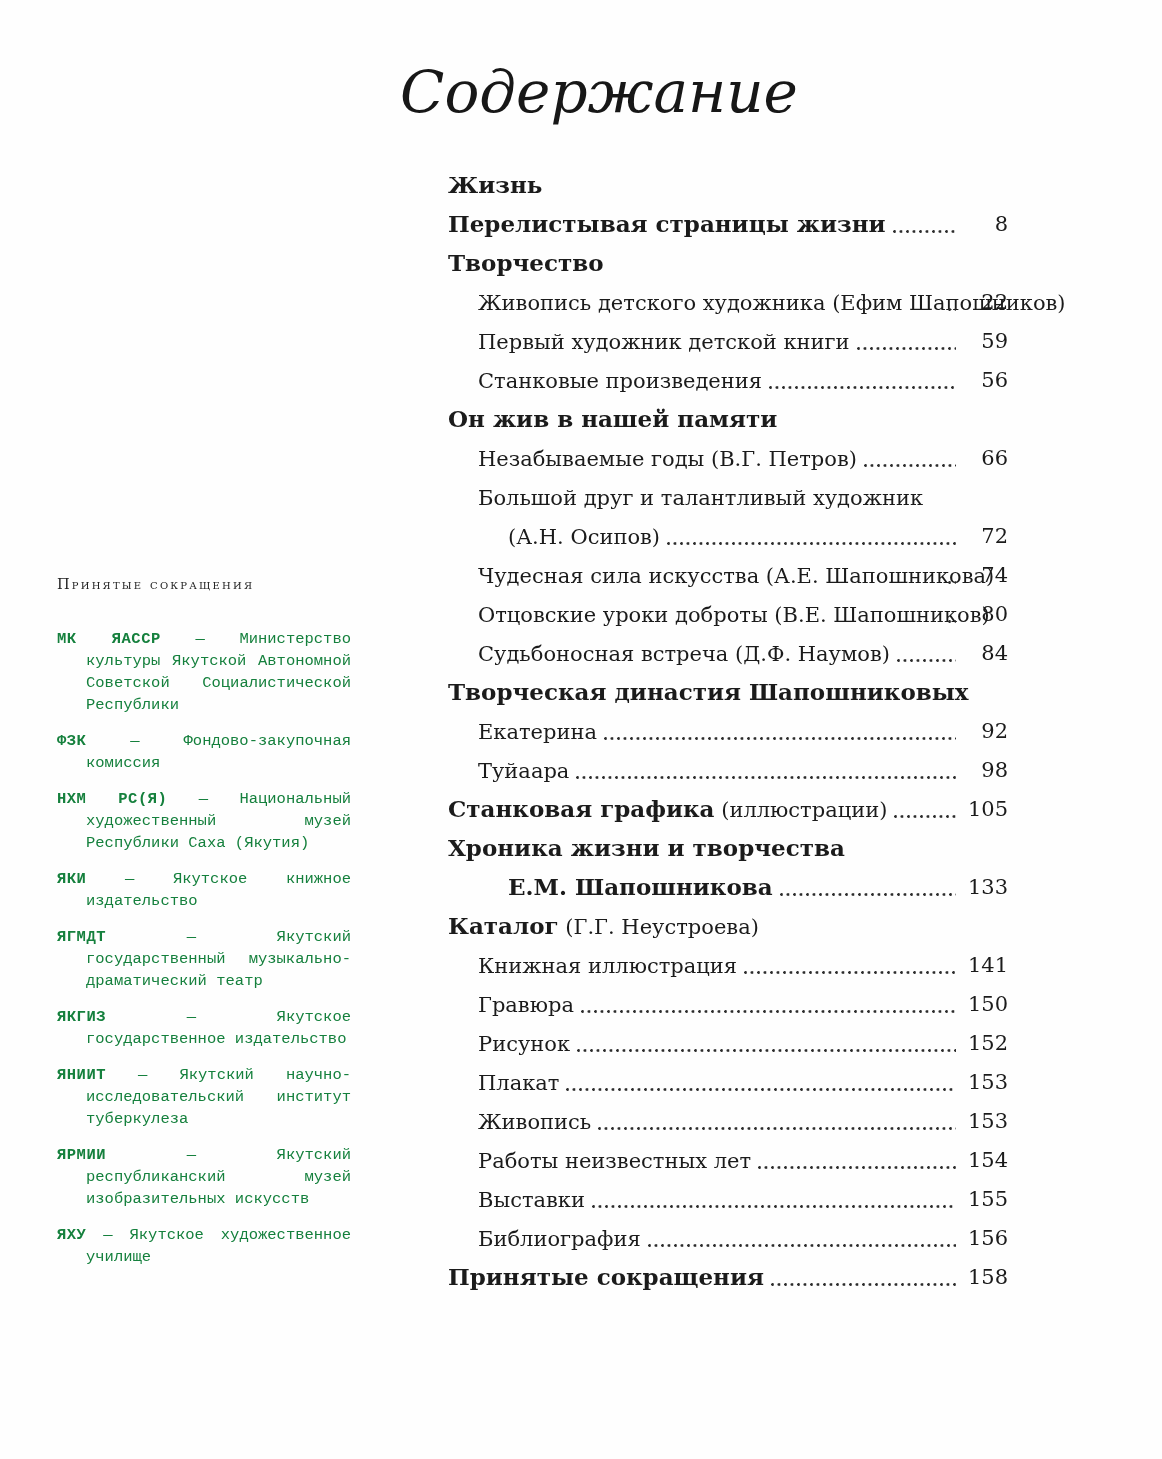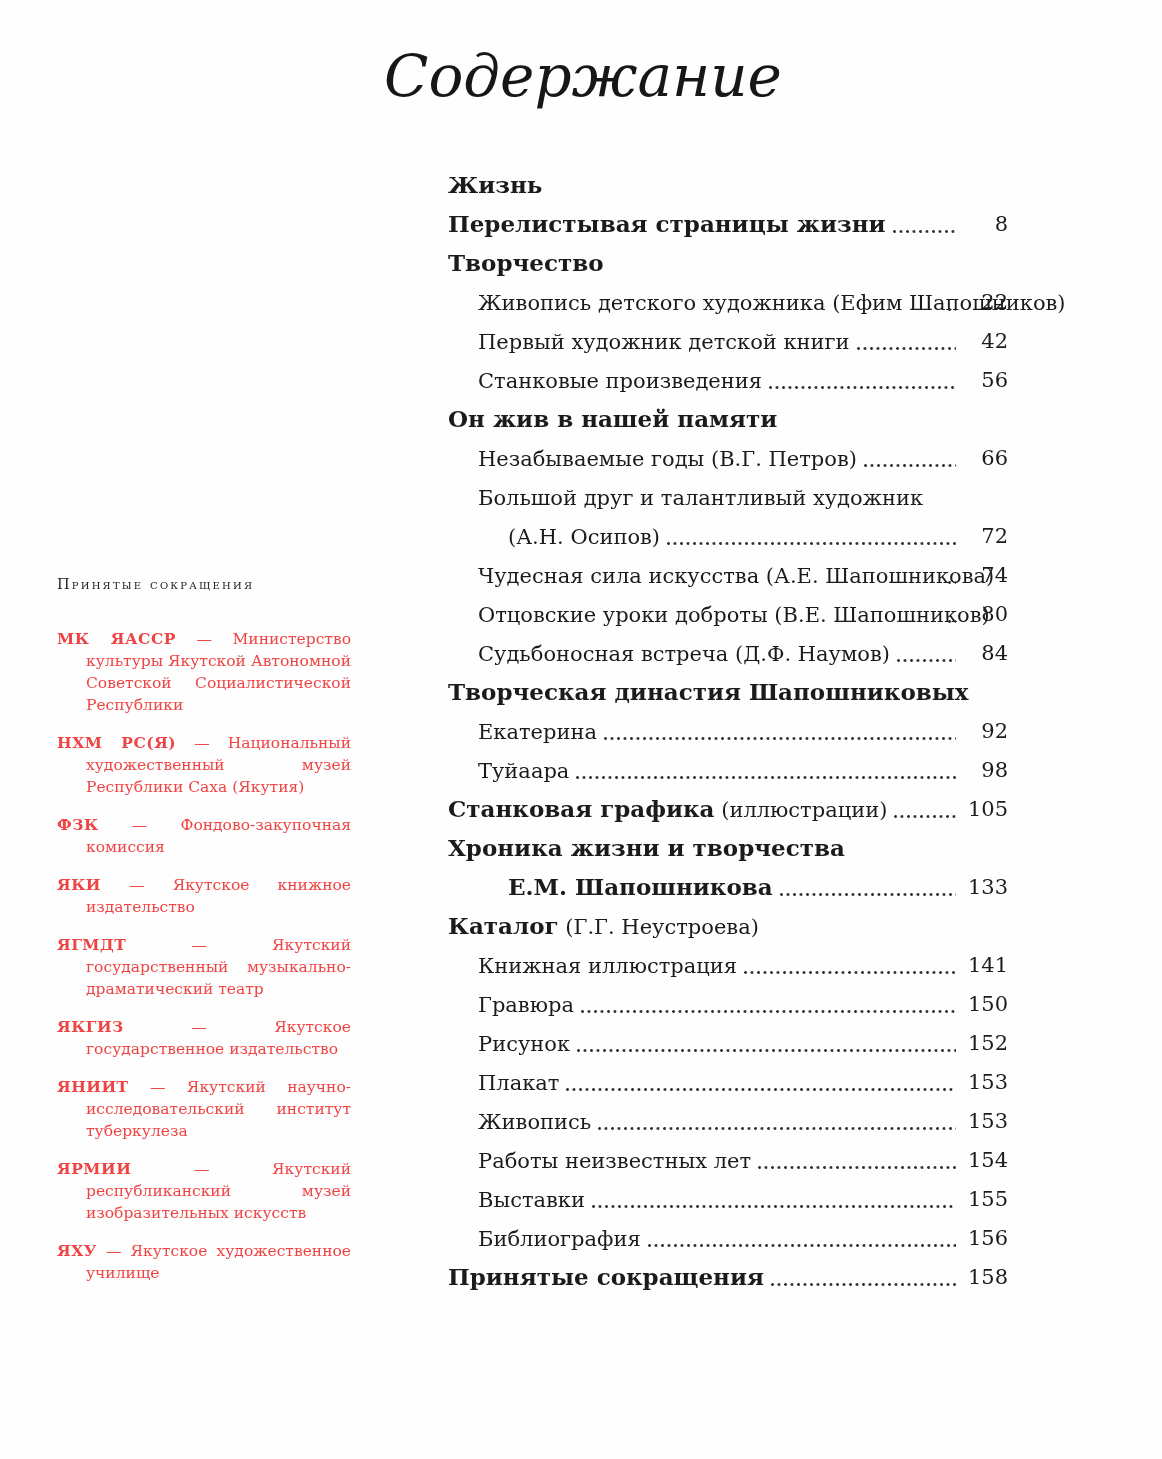--- a/index.html
+++ b/index.html
@@ -10,21 +10,21 @@
     font-family: "DejaVu Serif", "Liberation Serif", serif;
     position: relative;
     overflow: hidden;
   }
   .sheet { position: absolute; inset: 0; }
 
   
   .title {
     position: absolute;
     left: 384px; top: 42px;
-    margin: 0;
+    margin: 16px;
     font-style: italic;
     font-weight: normal;
     font-size: 58px;
     letter-spacing: 0px;
     color: #171717;
     white-space: nowrap;
   }
 
   
   .sidebar {
@@ -38,22 +38,23 @@
     font-variant: small-caps;
     color: #222;
     margin: 0 0 36px 0;
   }
   .abbr {
     font-size: 15.5px;
     line-height: 22px;
     text-align: justify;
     padding-left: 29px;
     text-indent: -29px;
-    margin: 16px 0 14px 0;
-    color: #ef4444;
+    margin: 0 0 14px 0;
+    color: #15803d;
+    font-family: Liberation Mono, monospace;
   }
   .abbr .ab { font-weight: bold; letter-spacing: 0.5px; }
 
   
   .toc {
     position: absolute;
     left: 448px; top: 172px;
     width: 560px;
   }
   .toc-row {
@@ -90,22 +91,22 @@
 <body>
 
 <div class="sheet">
 
   <h1 class="title">Содержание</h1>
 
   <aside class="sidebar">
     <div class="sb-heading">Принятые сокращения</div>
     <div class="abbr-list">
         <p class="abbr"><b class="ab">МК ЯАССР</b><span class="sep"> — </span><span class="ad">Министерство культуры Якутской Автономной Советской Социалистической Республики</span></p>
+        <p class="abbr"><b class="ab">ФЗК</b><span class="sep"> — </span><span class="ad">Фондово-закупочная комиссия</span></p>
         <p class="abbr"><b class="ab">НХМ РС(Я)</b><span class="sep"> — </span><span class="ad">Национальный художественный музей Республики Саха (Якутия)</span></p>
-        <p class="abbr"><b class="ab">ФЗК</b><span class="sep"> — </span><span class="ad">Фондово-закупочная комиссия</span></p>
         <p class="abbr"><b class="ab">ЯКИ</b><span class="sep"> — </span><span class="ad">Якутское книжное издательство</span></p>
         <p class="abbr"><b class="ab">ЯГМДТ</b><span class="sep"> — </span><span class="ad">Якутский государственный музыкально-драматический театр</span></p>
         <p class="abbr"><b class="ab">ЯКГИЗ</b><span class="sep"> — </span><span class="ad">Якутское государственное издательство</span></p>
         <p class="abbr"><b class="ab">ЯНИИТ</b><span class="sep"> — </span><span class="ad">Якутский научно-исследовательский институт туберкулеза</span></p>
         <p class="abbr"><b class="ab">ЯРМИИ</b><span class="sep"> — </span><span class="ad">Якутский республиканский музей изобразительных искусств</span></p>
         <p class="abbr"><b class="ab">ЯХУ</b><span class="sep"> — </span><span class="ad">Якутское художественное училище</span></p>
       </div>
   </aside>
 
   <main class="toc">
@@ -125,21 +126,21 @@
     <span class="pg"></span>
   </div>
       <div class="toc-row indent-1">
     <span class="toc-label"><b class="lb"></b><span class="lr">Живопись детского художника (Ефим Шапошников)</span></span>
     <span class="leader"></span>
     <span class="pg">22</span>
   </div>
       <div class="toc-row indent-1">
     <span class="toc-label"><b class="lb"></b><span class="lr">Первый художник детской книги</span></span>
     <span class="leader"></span>
-    <span class="pg">42</span>
+    <span class="pg">59</span>
   </div>
       <div class="toc-row indent-1">
     <span class="toc-label"><b class="lb"></b><span class="lr">Станковые произведения</span></span>
     <span class="leader"></span>
     <span class="pg">56</span>
   </div>
       <div class="toc-row indent-0 no-leader">
     <span class="toc-label"><b class="lb">Он жив в нашей памяти</b><span class="lr"></span></span>
     <span class="leader"></span>
     <span class="pg"></span>

